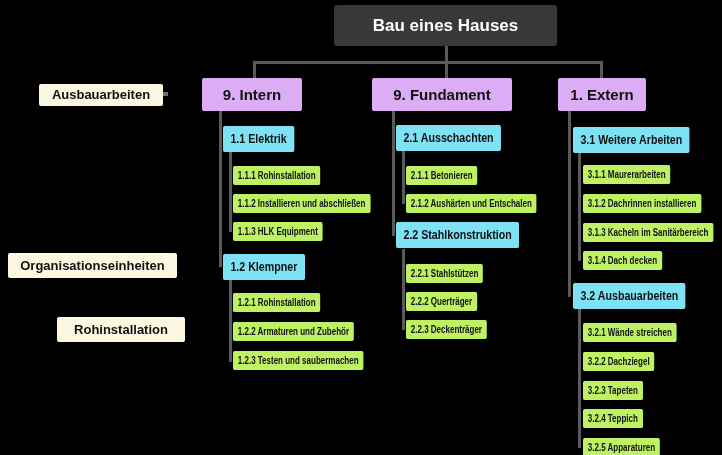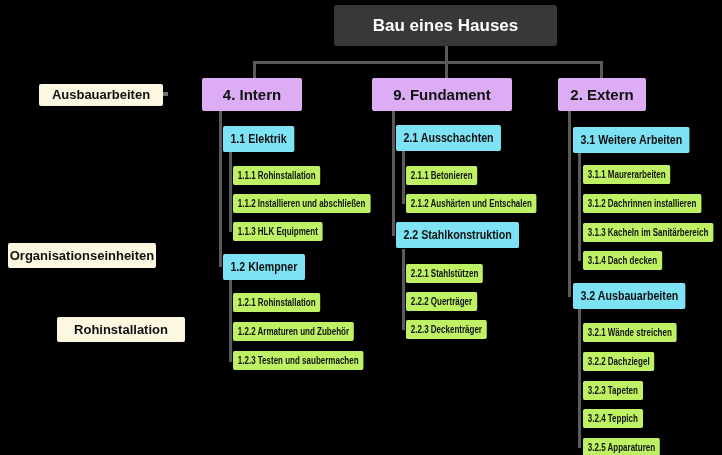--- a/index.html
+++ b/index.html
@@ -54,26 +54,26 @@
 
 <div class="line" style="left:568px;top:110px;width:3px;height:187px;"></div>
 <div class="line" style="left:578px;top:151px;width:3px;height:110px;"></div>
 <div class="line" style="left:578px;top:307px;width:3px;height:141px;"></div>
 
 <div class="tick" style="left:163px;top:92px;width:5px;height:4px;"></div>
 
 <div class="abs root-node" style="left:334px;top:5px;width:223px;height:41px;">Bau eines Hauses</div>
 
 <div class="abs side-label" style="left:39px;top:84px;width:124px;height:22px;line-height:22px;">Ausbauarbeiten</div>
-<div class="abs side-label" style="left:8px;top:243px;width:148px;height:25px;line-height:25px;">Organisationseinheiten</div>
+<div class="abs side-label" style="left:8px;top:253px;width:169px;height:25px;line-height:25px;">Organisationseinheiten</div>
 <div class="abs side-label" style="left:57px;top:317px;width:128px;height:25px;line-height:25px;">Rohinstallation</div>
 
-<div class="abs node branch-node" style="left:202px;top:78px;width:100px;height:33px;">4. Intern</div>
+<div class="abs node branch-node" style="left:202px;top:78px;width:100px;height:33px;">9. Intern</div>
 <div class="abs node branch-node" style="left:372px;top:78px;width:140px;height:33px;">9. Fundament</div>
-<div class="abs node branch-node" style="left:558px;top:78px;width:88px;height:33px;">2. Extern</div>
+<div class="abs node branch-node" style="left:558px;top:78px;width:88px;height:33px;">1. Extern</div>
 
 <div class="abs node group-node" style="left:223px;top:126px;">1.1 Elektrik</div>
 <div class="abs node group-node" style="left:223px;top:254px;">1.2 Klempner</div>
 <div class="abs node group-node" style="left:396px;top:125px;">2.1 Ausschachten</div>
 <div class="abs node group-node" style="left:396px;top:222px;">2.2 Stahlkonstruktion</div>
 <div class="abs node group-node" style="left:573px;top:127px;">3.1 Weitere Arbeiten</div>
 <div class="abs node group-node" style="left:573px;top:283px;">3.2 Ausbauarbeiten</div>
 
 <div class="abs node item-node" style="left:233px;top:166px;">1.1.1 Rohinstallation</div>
 <div class="abs node item-node" style="left:233px;top:194px;">1.1.2 Installieren und abschließen</div>

